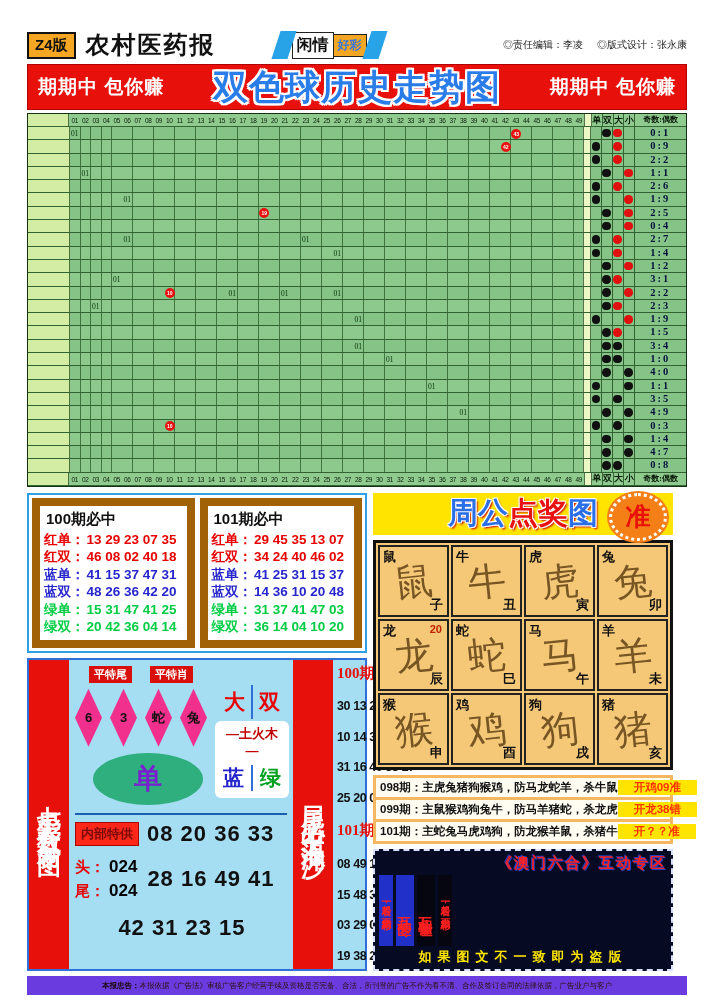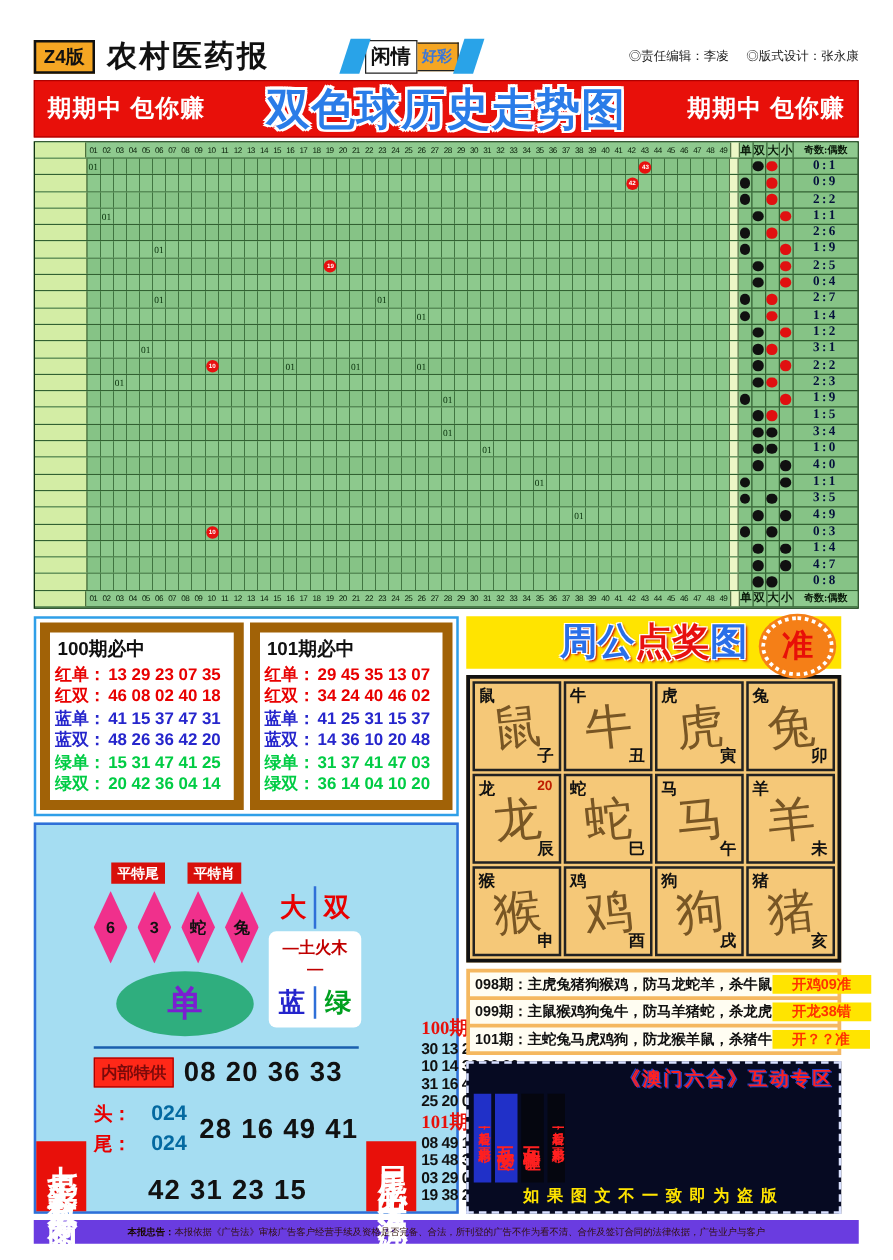--- a/index.html
+++ b/index.html
@@ -50,21 +50,21 @@
 
   
   .picks-wrap{border:2px solid #2f9fe8;padding:3px;display:flex;gap:5px;background:#fff;}
   .pick-panel{flex:1;border:8px solid #a16207;background:#fff;padding:3px 4px 4px 4px;}
   .pick-title{font-weight:bold;font-size:15px;color:#111;margin:1px 0 2px 2px;}
   .pick-line{font-weight:bold;font-size:13.5px;line-height:17.5px;white-space:nowrap;}
   .pick-line .lb{margin-right:2px;}
   .pk-red{color:#e80000;} .pk-blue{color:#2626cc;} .pk-green{color:#00cc44;}
 
   
-  .qxc{flex:1;background:#a5ddf2;border:2px solid #2f6fd8;display:flex;align-items:flex-end;}
+  .qxc{flex:1;background:#a5ddf2;border:2px solid #2f6fd8;display:flex;}
   .vstrip{background:#e8100a;width:40px;display:flex;align-items:center;justify-content:center;}
   .vtext{writing-mode:vertical-rl;text-orientation:upright;color:#fff;font-weight:bold;font-size:24px;letter-spacing:7px;line-height:40px;}
   .qxc-mid{flex:1;padding:6px 4px 4px 6px;display:flex;flex-direction:column;}
   .qxc-toplabels{display:flex;gap:18px;margin-left:14px;}
   .redtag{background:#d80f0a;color:#fff;font-weight:bold;font-size:11px;padding:1px 5px;}
   .qxc-toparea{display:flex;margin-top:2px;}
   .qxc-diamonds{display:flex;gap:8px;margin-top:4px;}
   .diamond{width:27px;height:58px;background:#f0308c;clip-path:polygon(50% 0,100% 50%,50% 100%,0 50%);display:flex;align-items:center;justify-content:center;font-weight:bold;font-size:13px;color:#111;}
   .qxc-right{margin-left:8px;flex:1;display:flex;flex-direction:column;align-items:center;}
   .dashuang{font-weight:bold;font-size:21px;color:#e80000;display:flex;align-items:center;}
@@ -76,21 +76,21 @@
   .lan{color:#2424cc;} .lv{color:#00a020;}
   .dan-oval{width:110px;height:52px;background:#2fae7e;border-radius:50%;display:flex;align-items:center;justify-content:center;margin:6px 0 0 18px;}
   .dan-oval span{color:#7a1fd0;font-weight:bold;font-size:28px;}
   .qxc-div{border-top:2px solid #1a5fae;margin:8px 2px 6px 0;}
   .neibu-row{display:flex;align-items:center;gap:8px;}
   .neibu{background:#ff2818;color:#7a0a0a;font-weight:bold;font-size:13px;padding:2px 5px;border:1px solid #a00;}
   .bignums{font-weight:bold;font-size:22px;color:#111;letter-spacing:1px;white-space:nowrap;}
   .touwei-row{display:flex;align-items:center;margin-top:10px;gap:10px;}
   .touwei{display:flex;flex-direction:column;gap:4px;}
   .tw-line{font-weight:bold;font-size:15px;}
-  .tw-line .k{color:#e80000;} .tw-line .v{color:#0369a1;font-size:17px;margin-left:16px;}
+  .tw-line .k{color:#e80000;} .tw-line .v{color:#000000;font-size:17px;margin-left:4px;}
   .row3{margin-top:14px;text-align:center;}
   .weiwei-nums{width:88px;padding:4px 2px 6px 4px;display:flex;flex-direction:column;justify-content:space-between;}
   .ww-period{color:#e8100a;font-weight:bold;font-size:15px;font-family:"Liberation Serif",serif;}
   .ww-row{font-weight:bold;font-size:12.5px;color:#111;white-space:nowrap;letter-spacing:-0.4px;}
 
   
   .zg-titlebar{background:#ffe400;height:42px;display:flex;align-items:center;justify-content:center;gap:2px;position:relative;}
   .zg-char{font-weight:bold;font-size:30px;font-family:"Liberation Serif",serif;text-shadow:1px 1px 0 #fff,-1px -1px 0 #fff,1px -1px 0 #fff,-1px 1px 0 #fff,2px 2px 2px #c00;}
   .zg-blue{color:#2a6fe8;} .zg-red{color:#e81010;}
   .zg-badge{position:absolute;right:6px;top:0px;width:52px;height:42px;background:#f57f17;border:3px dotted #fff;border-radius:50%;box-shadow:0 0 0 2px #f57f17;display:flex;align-items:center;justify-content:center;color:#e81008;font-weight:bold;font-size:25px;}

